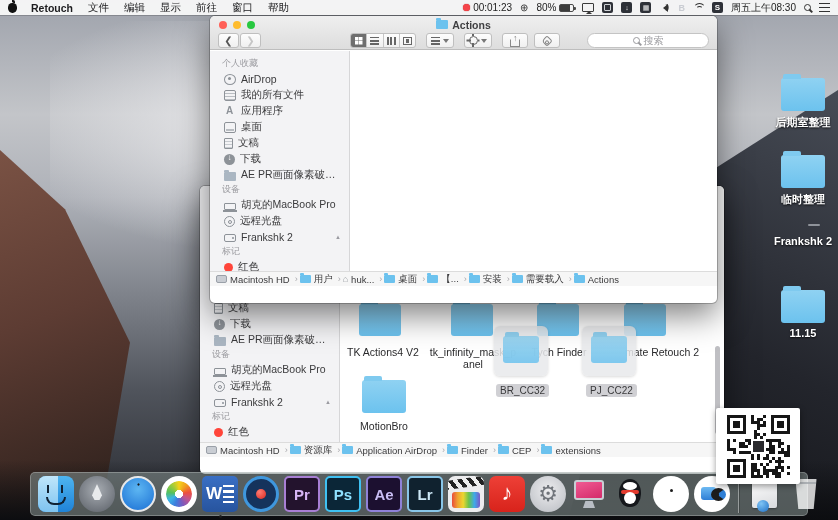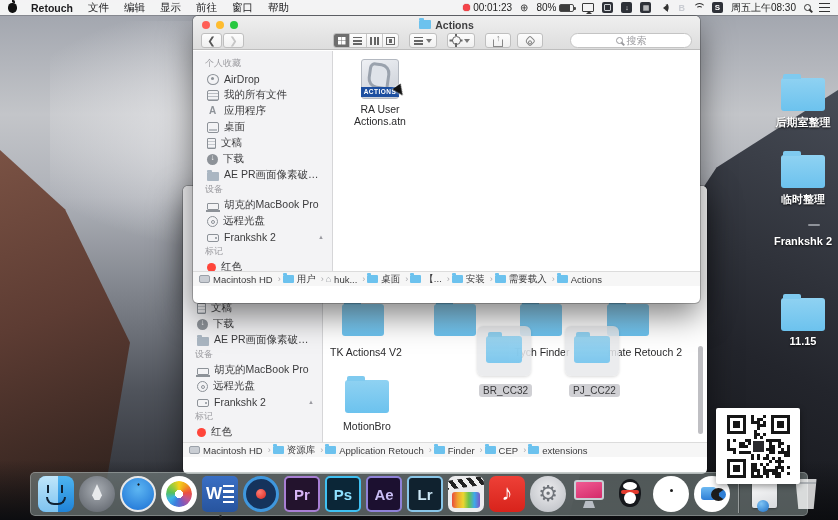--- a/index.html
+++ b/index.html
@@ -46,21 +46,21 @@
   .bt{color:#c9ccd2;font-size:9px;font-weight:bold;}
   .wifi{width:11px;height:9px;position:relative;}
   .wifi::before{content:'';position:absolute;left:0;top:0;width:11px;height:11px;border:1.5px solid #2f2f2f;border-color:#2f2f2f transparent transparent transparent;border-radius:50%;}
   .wifi::after{content:'';position:absolute;left:3px;top:3px;width:5px;height:5px;border:1.5px solid #2f2f2f;border-color:#2f2f2f transparent transparent transparent;border-radius:50%;}
   .ime{width:11px;height:11px;background:#2e3138;border-radius:2px;color:#fff;font-size:8px;line-height:11px;text-align:center;font-weight:bold;}
   .mag{width:7px;height:7px;border:1.5px solid #333;border-radius:50%;position:relative;}
   .mag::after{content:'';position:absolute;width:4px;height:1.5px;background:#333;transform:rotate(45deg);right:-3px;bottom:-1px;}
   .nc{width:11px;height:9px;background:repeating-linear-gradient(180deg,#333 0 1.5px,transparent 1.5px 4px);}
 
   
-  .win{position:absolute;border-radius:5px;box-shadow:0 12px 32px rgba(0,0,0,.5),0 0 0 1px rgba(0,0,0,.22);overflow:hidden;background:#fff;}
+  .win{position:absolute;border-radius:5px;box-shadow:0 12px 32px rgba(0,0,0,.5),0 0 0 1px rgba(0,0,0,.22);overflow:hidden;background:#fff;margin-left:17px;}
 
   
   .bw{left:183px;top:186px;width:524px;height:288px;z-index:10;}
   .bw-body{position:absolute;inset:0 0 32px 0;display:flex;}
   .sbar{width:140px;background:#f3f3f5;border-right:1px solid #d6d6d8;padding-top:8px;overflow:hidden;flex:none;}
   .bw .sbar{padding-top:36px;}
   .sb-h{font-size:9px;color:#9a9a9f;padding:0 0 2px 12px;height:14px;}
   .sb-row{display:flex;align-items:center;height:16px;padding-left:14px;font-size:10.5px;color:#3b3b3d;white-space:nowrap;}
   .sb-row .lbl{overflow:hidden;text-overflow:ellipsis;max-width:104px;}
   .eject{margin-left:auto;margin-right:8px;font-size:6px;color:#9a9aa0;}
@@ -351,20 +351,21 @@
         <div class="sb-row">
             <span class="si si-tagred"></span>
             <span class="lbl">红色</span>
           </div>
       </div>
       <div class="bw-content">
 
         <div class="fold" style="left:19px;top:118px;width:42px;height:32px;"></div>
         <div class="flabel" style="left:0px;top:160px;width:86px;">TK Actions4 V2</div>
         <div class="fold" style="left:111px;top:118px;width:42px;height:32px;"></div>
+        <div class="flabel" style="left:88px;top:160px;width:90px;">tk_infinity_mask_panel</div>
         <div class="fold" style="left:197px;top:118px;width:42px;height:32px;"></div>
         <div class="flabel" style="left:182px;top:160px;width:74px;">Tych Finder</div>
         <div class="fold" style="left:284px;top:118px;width:42px;height:32px;"></div>
         <div class="flabel" style="left:272px;top:160px;width:100px;">mate Retouch 2</div>
 
         <div class="ghost" style="left:154px;top:140px;">
             <div class="fold"></div>
           </div>
         <div class="gpill" style="left:156px;top:198px;">BR_CC32</div>
         <div class="ghost" style="left:242px;top:140px;">
@@ -381,21 +382,21 @@
       <span class="pseg">
           <span class="pchip-disk"></span>
           <span>Macintosh HD</span>
         </span>
       <span class="pseg">
           <span class="pchip-fold"></span>
           <span>资源库</span>
         </span>
       <span class="pseg">
           <span class="pchip-fold"></span>
-          <span>Application Retouch</span>
+          <span>Application AirDrop</span>
         </span>
       <span class="pseg">
           <span class="pchip-fold"></span>
           <span>Finder</span>
         </span>
       <span class="pseg">
           <span class="pchip-fold"></span>
           <span>CEP</span>
         </span>
       <span class="pseg">
@@ -499,32 +500,20 @@
             <span class="si si-drv"></span>
             <span class="lbl">Frankshk 2</span>
             <span class="eject">▲</span>
           </div>
         <div class="sb-h">标记</div>
         <div class="sb-row">
             <span class="si si-tagred"></span>
             <span class="lbl">红色</span>
           </div>
       </div>
-      <div class="fw-content">
-        <div class="file">
-          <div class="scrollicon">
-            <div class="scroll-bg"></div>
-            <div class="scroll-rib"></div>
-            <div class="badge">ACTIONS</div>
-            <div class="cursor"></div>
-          </div>
-          <div class="flab">RA User Actions.atn</div>
-        </div>
-
-      </div>
     </div>
     <div class="pathbar">
       <span class="pseg">
           <span class="pchip-disk"></span>
           <span>Macintosh HD</span>
         </span>
       <span class="pseg">
           <span class="pchip-fold"></span>
           <span>用户</span>
         </span>
@@ -560,21 +549,21 @@
     <div class="dl">后期室整理</div>
   </div>
   <div class="dicon" style="left:768px;top:155px;">
     <span class="fold"></span>
     <div class="dl">临时整理</div>
   </div>
   <div class="dicon" style="left:768px;top:231px;">
     <span class="drive"><span class="top"></span><span class="bot"></span></span>
     <div class="dl">Frankshk 2</div>
   </div>
-  <div class="dicon" style="left:768px;top:298px;">
+  <div class="dicon" style="left:768px;top:290px;">
     <span class="fold"></span>
     <div class="dl">11.15</div>
   </div>
 
   <div class="qr">
     <div class="qr-in">
       <div class="qr-cells" id="qr-cells">
           <i style="left:24px;top:0px"></i>
           <i style="left:36px;top:0px"></i>
           <i style="left:24px;top:3px"></i>

